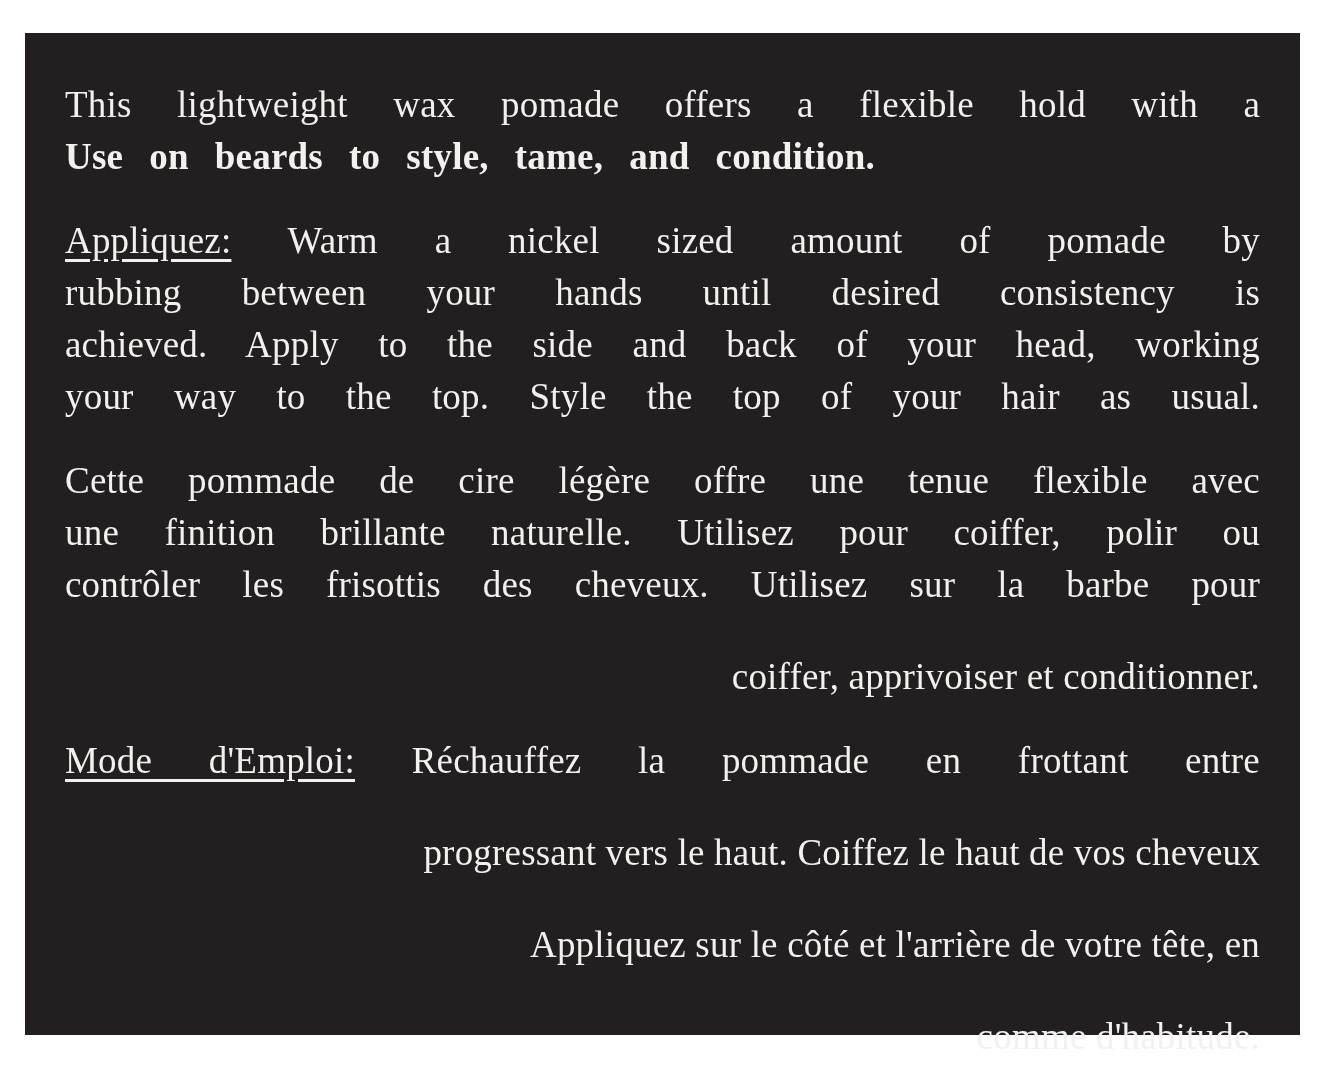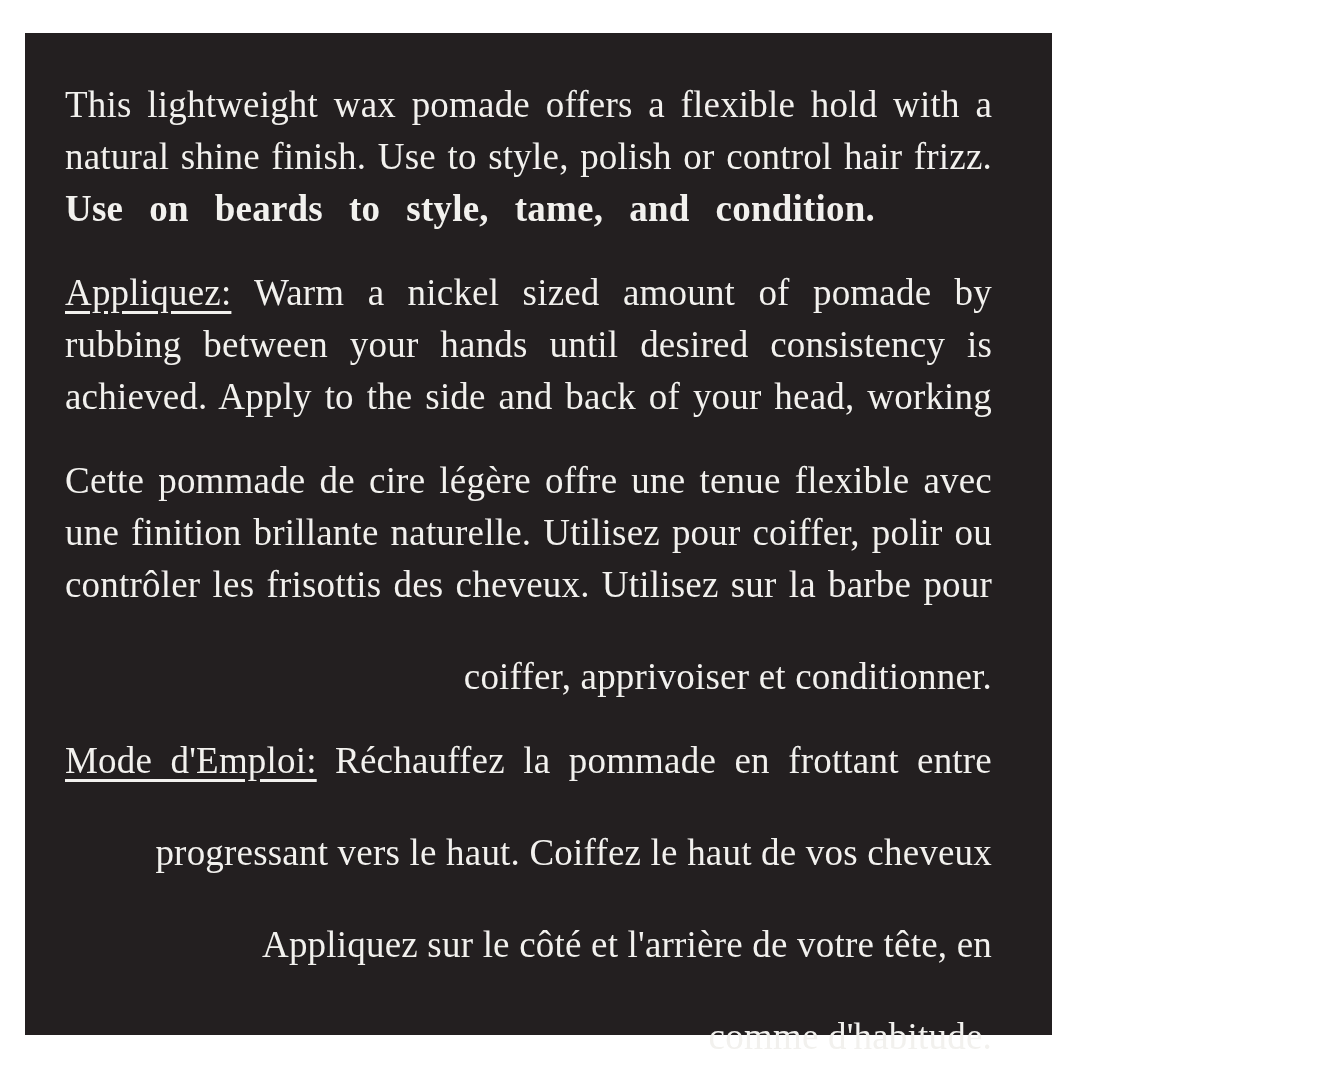--- a/index.html
+++ b/index.html
@@ -12,25 +12,25 @@
     width: 1327px;
     height: 1074px;
     background: var(--page-bg);
     overflow: hidden;
     font-family: "Liberation Serif", "DejaVu Serif", serif;
   }
   .label-panel {
     position: absolute;
     left: 25px;
     top: 33px;
-    width: 1027px;
+    width: 1275px;
     height: 1002px;
     background: var(--panel-bg);
     color: var(--text-color);
-    padding: 46px 60px 40px 40px;
+    padding: 46px 40px 40px 40px;
   }
   .paragraph {
     margin-bottom: 32px;
   }
   .line {
     font-size: 37px;
     line-height: 52px;
     letter-spacing: 0.2px;
     white-space: normal;
   }
@@ -51,27 +51,27 @@
     text-decoration-thickness: 3px;
     text-underline-offset: 6px;
   }
 </style>
 </head>
 <body>
 
 <div class="label-panel">
     <div class="paragraph">
       <div class="line justify"><span>This lightweight wax pomade offers a flexible hold with a</span></div>
-      <div class="line justify"><span>natural shine finish. Use to style, polish or control hair frizz.</span></div>
       <div class="line spread"><span>Use on beards to style, tame, and condition.</span></div>
     </div>
     <div class="paragraph">
       <div class="line justify"><span class="underline">Appliquez:</span><span> Warm a nickel sized amount of pomade by</span></div>
       <div class="line justify"><span>rubbing between your hands until desired consistency is</span></div>
       <div class="line justify"><span>achieved. Apply to the side and back of your head, working</span></div>
+      <div class="line justify"><span>your way to the top. Style the top of your hair as usual.</span></div>
     </div>
     <div class="paragraph">
       <div class="line justify"><span>Cette pommade de cire légère offre une tenue flexible avec</span></div>
       <div class="line justify"><span>une finition brillante naturelle. Utilisez pour coiffer, polir ou</span></div>
       <div class="line justify"><span>contrôler les frisottis des cheveux. Utilisez sur la barbe pour</span></div>
       <div class="line plain"><span>coiffer, apprivoiser et conditionner.</span></div>
     </div>
     <div class="paragraph">
       <div class="line justify"><span class="underline">Mode d'Emploi:</span><span> Réchauffez la pommade en frottant entre</span></div>
       <div class="line plain"><span>progressant vers le haut. Coiffez le haut de vos cheveux</span></div>

